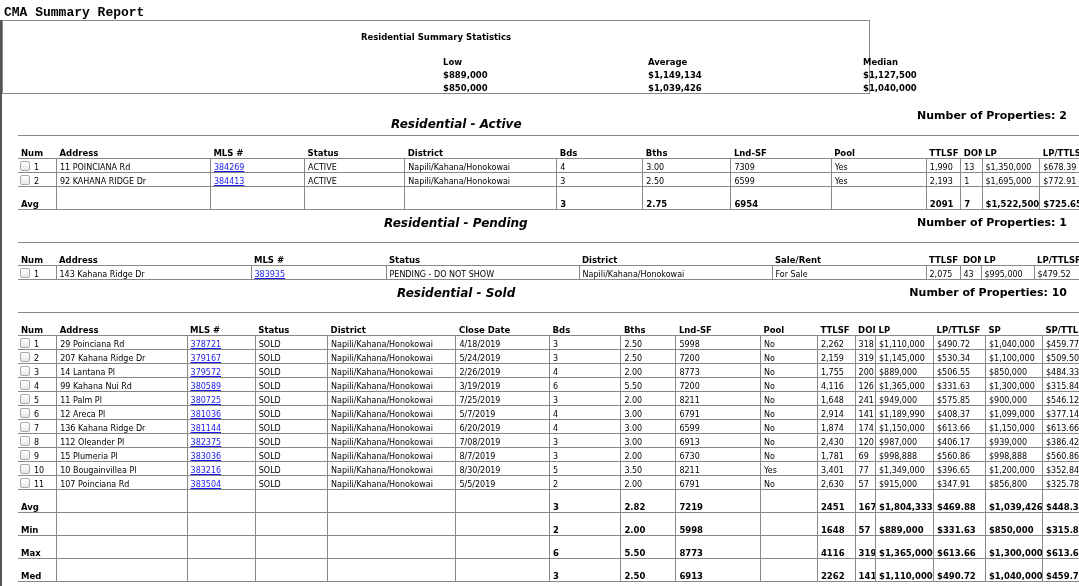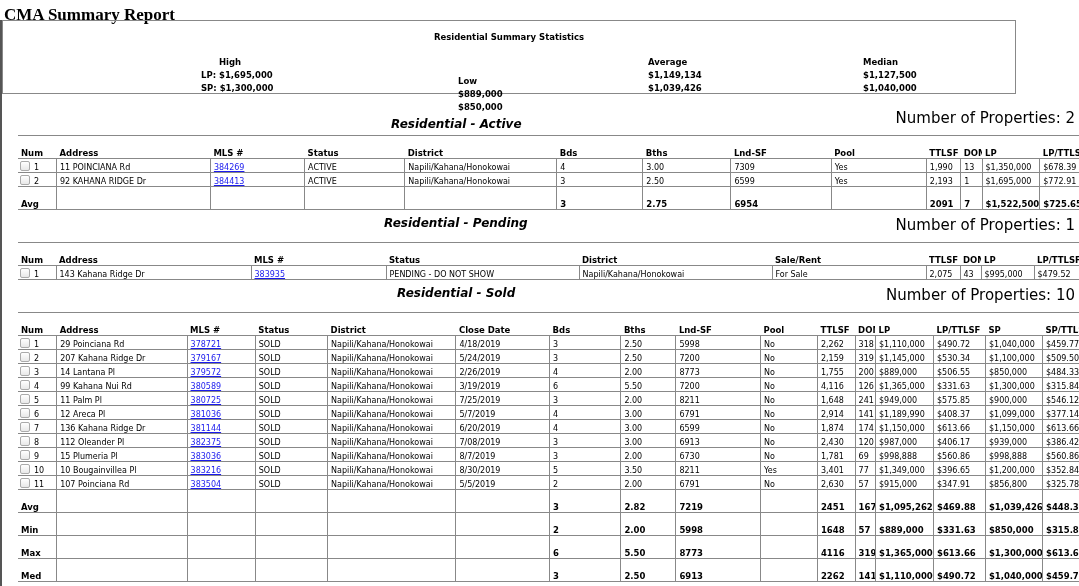--- a/index.html
+++ b/index.html
@@ -2,45 +2,45 @@
 <html><head>
 <meta charset="utf-8">
 <style>
   html, body { margin: 0; padding: 0; background: #ffffff; }
   body {
     width: 1079px; height: 586px; overflow: hidden; position: relative;
     font-family: "DejaVu Sans", sans-serif; font-size: 8.5px; color: #000;
   }
   .report-title {
     position: absolute; left: 4px; top: 5px;
-    font-weight: bold; font-size: 17px; font-family: Liberation Serif, serif;
+    font-weight: bold; font-size: 13px; font-family: Liberation Mono, monospace;
   }
   .left-rule { position: absolute; left: 0; top: 20px; width: 2px; height: 566px; background: #555; }
   .stats-box {
-    position: absolute; left: 2px; top: 20px; width: 1014px; height: 74px;
+    position: absolute; left: 2px; top: 20px; width: 868px; height: 74px;
     border: 1px solid #888; box-sizing: border-box;
   }
   .stats-title {
     position: absolute; left: 0; right: 0; top: 11px; text-align: center;
     font-weight: bold; font-size: 8.5px;
   }
   .stats-col { position: absolute; top: 35px; font-weight: bold; font-size: 8.5px; line-height: 13px; }
   .stats-col div { white-space: nowrap; }
   .stats-col.high { left: 198px; }
   .stats-col.high .hdr { padding-left: 18px; }
-  .stats-col.low { left: 455px; margin-top: 19px; }
+  .stats-col.low { left: 440px; }
   .stats-col.avg { left: 645px; }
   .stats-col.med { left: 860px; }
 
   .section-title {
     position: absolute; font-weight: bold; font-style: italic; font-size: 12px;
     font-family: "DejaVu Sans", sans-serif;
   }
   .prop-count {
-    position: absolute; right: 4px; font-weight: normal; font-size: 15px;
+    position: absolute; right: 12px; font-weight: bold; font-size: 11px;
     font-family: "DejaVu Sans", sans-serif;
   }
 
   table.grid {
     position: absolute; left: 18px; width: 1074px; border-collapse: collapse;
     table-layout: fixed; font-size: 8px;
   }
   table.grid td, table.grid th {
     border: 1px solid #888; padding: 0 3px; height: 13px; white-space: nowrap;
     overflow: hidden; text-align: left; vertical-align: bottom;
@@ -57,25 +57,20 @@
   .link { color: #1a1aee; text-decoration: underline; cursor: pointer; }
 </style>
 </head>
 <body>
 
 <div class="report-title">CMA Summary Report</div>
 <div class="left-rule"></div>
 
 <div class="stats-box">
   <div class="stats-title">Residential Summary Statistics</div>
-  <div class="stats-col high">
-    <div class="hdr">High</div>
-    <div>LP: $1,695,000</div>
-    <div>SP: $1,300,000</div>
-  </div>
   <div class="stats-col low">
     <div>Low</div>
     <div>$889,000</div>
     <div>$850,000</div>
   </div>
   <div class="stats-col avg">
     <div>Average</div>
     <div>$1,149,134</div>
     <div>$1,039,426</div>
   </div>
@@ -457,21 +452,21 @@
         <td></td>
         <td></td>
         <td></td>
         <td></td>
         <td>3</td>
         <td>2.82</td>
         <td>7219</td>
         <td></td>
         <td>2451</td>
         <td>167</td>
-        <td>$1,095,262</td>
+        <td>$1,804,333</td>
         <td>$469.88</td>
         <td>$1,039,426</td>
         <td>$448.39</td>
       </tr>
       <tr class="summary">
         <td class="label">Min</td>
         <td></td>
         <td></td>
         <td></td>
         <td></td>

